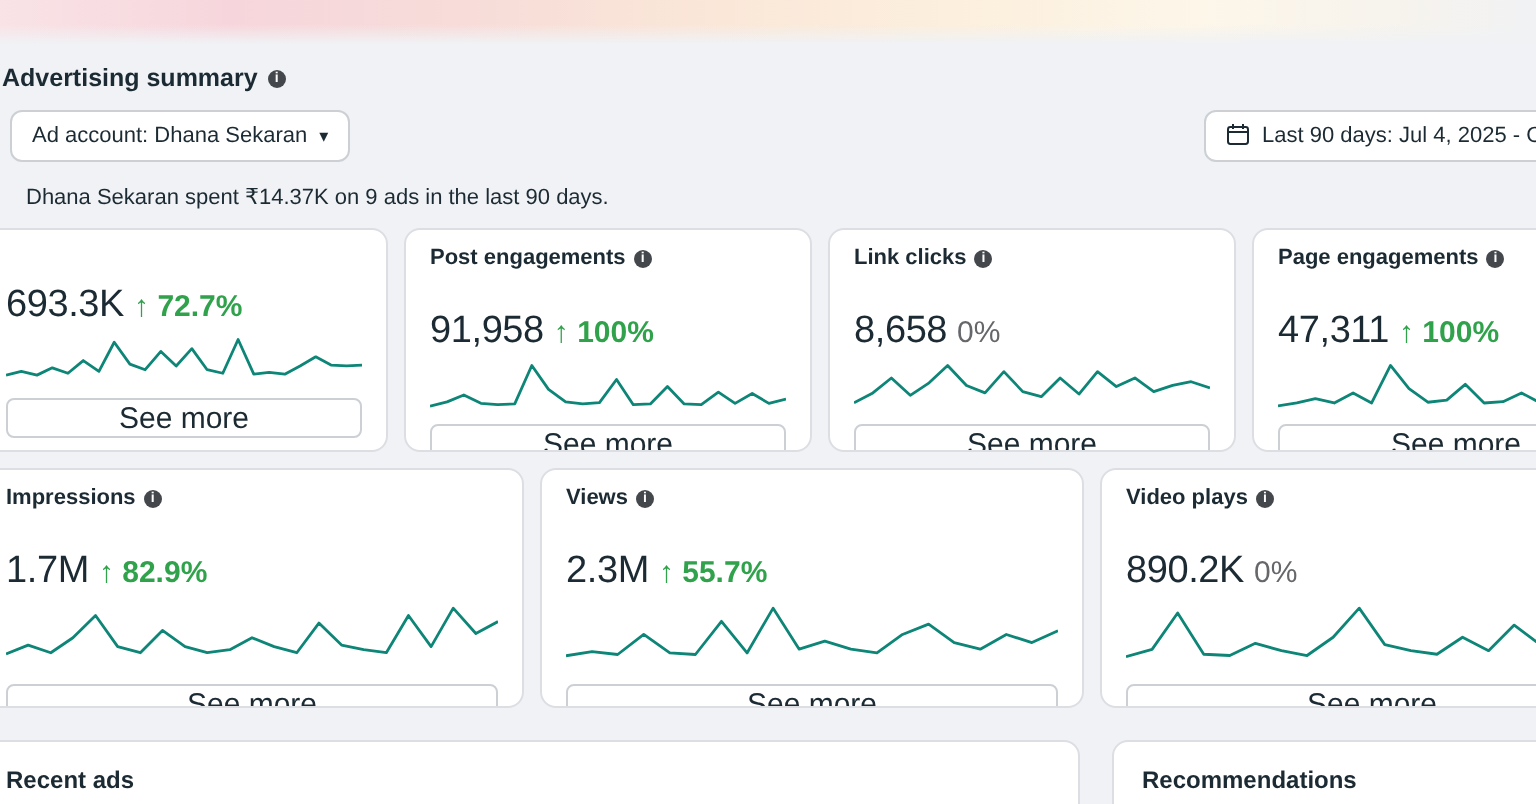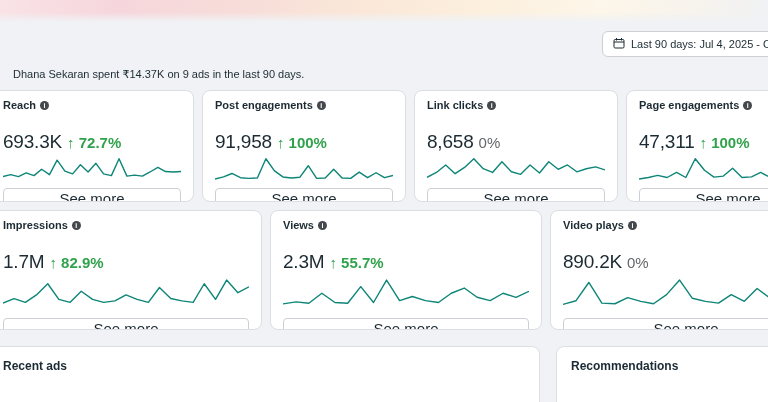--- a/index.html
+++ b/index.html
@@ -52,44 +52,48 @@
   .panel-reco{width:260px;}
   .panel-title{font-size:12px;font-weight:bold;margin:0;}
 </style>
 </head>
 <body>
 
 <div class="page">
 
   <div class="gradient-bar"></div>
 
+  <div class="summary-header">
+    <span>Advertising summary</span>
+    <span class="info-icon"></span>
+  </div>
 
   <div class="controls-row">
+    <button class="btn ad-account-btn">
+      <span>Ad account: Dhana Sekaran</span>
+      <span class="chevron-down">▾</span>
+    </button>
     <button class="btn date-btn">
       <span class="calendar-icon">
         <svg width="12" height="12" viewBox="0 0 12 12" fill="none" stroke="#1c2b33" stroke-width="1">
           <rect x="1" y="2.5" width="10" height="8.5" rx="1.2"></rect>
           <line x1="3.5" y1="1" x2="3.5" y2="3.5"></line>
           <line x1="8.5" y1="1" x2="8.5" y2="3.5"></line>
           <line x1="1" y1="5" x2="11" y2="5"></line>
         </svg>
       </span>
       <span>Last 90 days: Jul 4, 2025 - Oct 1, 2025</span>
     </button>
   </div>
 
   <div class="spent-text">Dhana Sekaran spent ₹14.37K on 9 ads in the last 90 days.</div>
 
   <div class="stat-rows">
       <div class="stat-row row-0">
   <div class="stat-card">
-    <div class="card-title-row">
-      <span class="card-title">Reach</span>
-      <span class="info-icon"></span>
-    </div>
     <div class="card-value-row">
       <span class="card-value">693.3K</span>
       <span class="card-delta" style="color: rgb(49, 162, 76);">↑ 72.7%</span>
     </div>
     <svg class="spark" viewBox="0 0 100 30" preserveAspectRatio="none">
             <polyline points="0.0,23.1 4.3,21.1 8.7,23.1 13.0,19.2 17.4,22.1 21.7,15.3 26.1,21.1 30.4,5.5 34.8,17.2 39.1,20.2 43.5,10.4 47.8,18.2 52.2,8.9 56.5,20.2 60.9,22.1 65.2,4.0 69.6,22.6 73.9,21.6 78.3,22.6 82.6,18.2 87.0,13.3 91.3,17.7 95.7,18.2 100.0,17.7" fill="none" stroke="#0d8577" stroke-width="1.4" stroke-linejoin="round" vector-effect="non-scaling-stroke"></polyline>
           </svg>
     <button class="see-more-btn">See more</button>
   </div>
 

